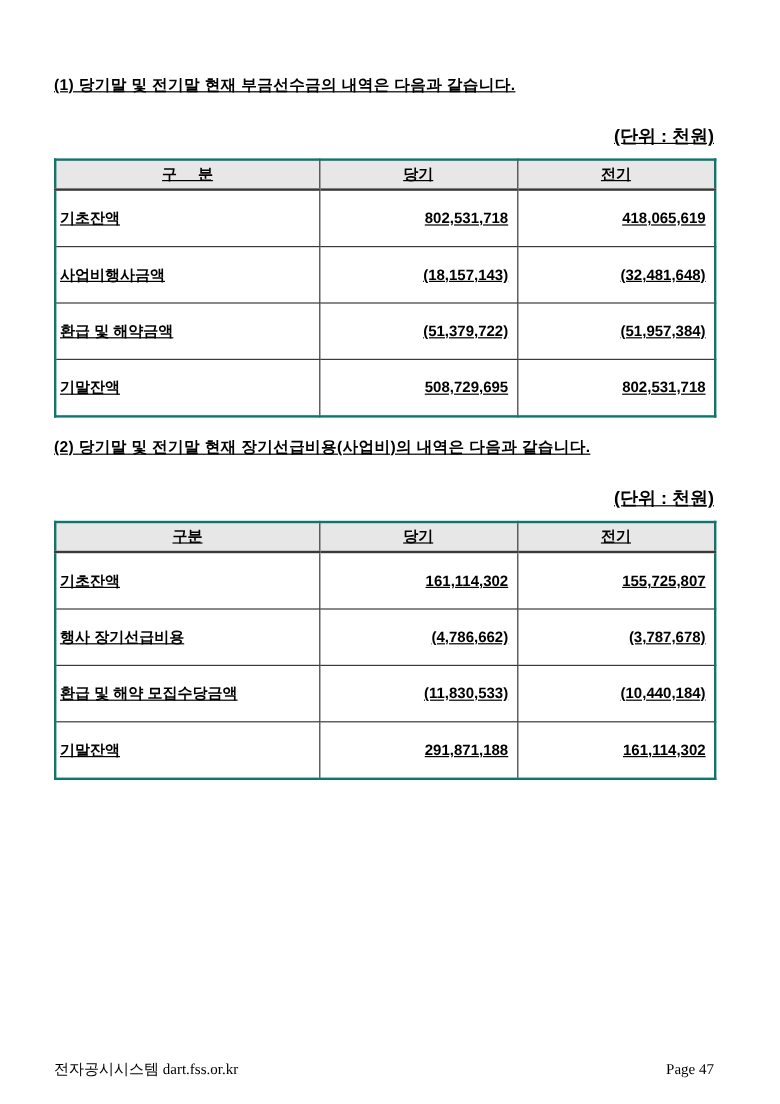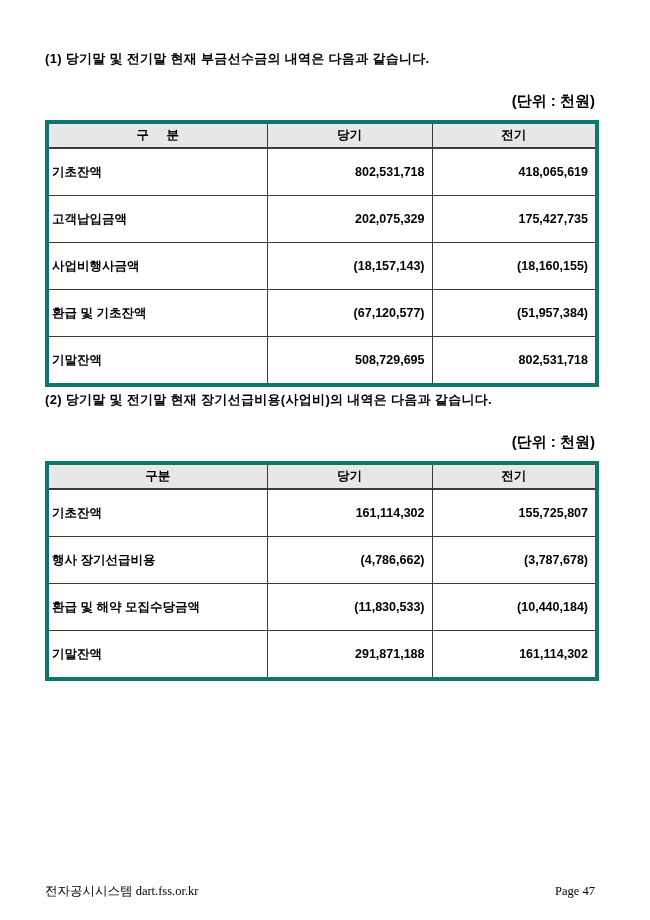--- a/index.html
+++ b/index.html
@@ -6,43 +6,44 @@
   body {
     width: 650px; height: 920px;
     background: #ffffff;
     color: #000000;
     font-family: "Liberation Sans", sans-serif;
     position: relative;
     overflow: hidden;
   }
   .content {
     position: absolute;
-    left: 45px; top: 0;
+    left: 45px; top: 12px;
     width: 550px;
+    text-decoration: underline;
   }
   .heading {
     font-size: 13px;
     font-weight: 600;
     letter-spacing: 0.3px;
     margin: 0;
     white-space: pre;
   }
   .sec1 .heading { margin-top: 50px; }
-  .sec2 .heading { margin-top: 4px; }
+  .sec2 .heading { margin-top: 16px; }
   .unit {
     font-size: 15px;
     font-weight: 600;
     text-align: right;
     margin: 24px 0 9px 0;
   }
   table.data-table {
     width: 550px;
     border-collapse: collapse;
     table-layout: fixed;
-    border: 4px solid #0f766e;
+    border: 2px solid #0f766e;
     font-size: 12.5px;
   }
   table.data-table col.c1 { width: 220px; }
   table.data-table col.c2 { width: 165px; }
   table.data-table col.c3 { width: 165px; }
   table.data-table th {
     background: #e7e7e7;
     font-weight: 600;
     text-align: center;
     height: 23px;
@@ -94,32 +95,27 @@
             <th>전기</th>
           </tr>
         </thead>
         <tbody>
           <tr>
             <td class="lbl">기초잔액</td>
             <td class="num">802,531,718</td>
             <td class="num">418,065,619</td>
           </tr>
           <tr>
-            <td class="lbl">고객납입금액</td>
-            <td class="num">202,075,329</td>
-            <td class="num">175,427,735</td>
+            <td class="lbl">사업비행사금액</td>
+            <td class="num">(18,157,143)</td>
+            <td class="num">(32,481,648)</td>
           </tr>
           <tr>
-            <td class="lbl">사업비행사금액</td>
-            <td class="num">(18,157,143)</td>
-            <td class="num">(18,160,155)</td>
-          </tr>
-          <tr>
-            <td class="lbl">환급 및 기초잔액</td>
-            <td class="num">(67,120,577)</td>
+            <td class="lbl">환급 및 해약금액</td>
+            <td class="num">(51,379,722)</td>
             <td class="num">(51,957,384)</td>
           </tr>
           <tr>
             <td class="lbl">기말잔액</td>
             <td class="num">508,729,695</td>
             <td class="num">802,531,718</td>
           </tr>
         </tbody>
       </table>
     </section>

